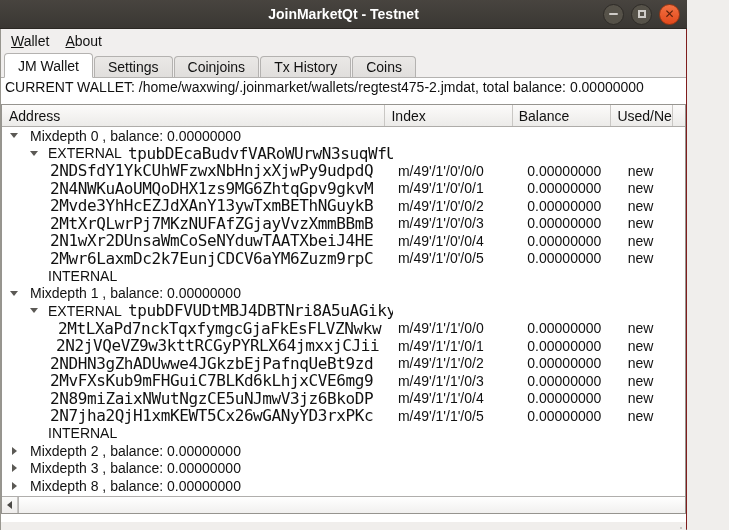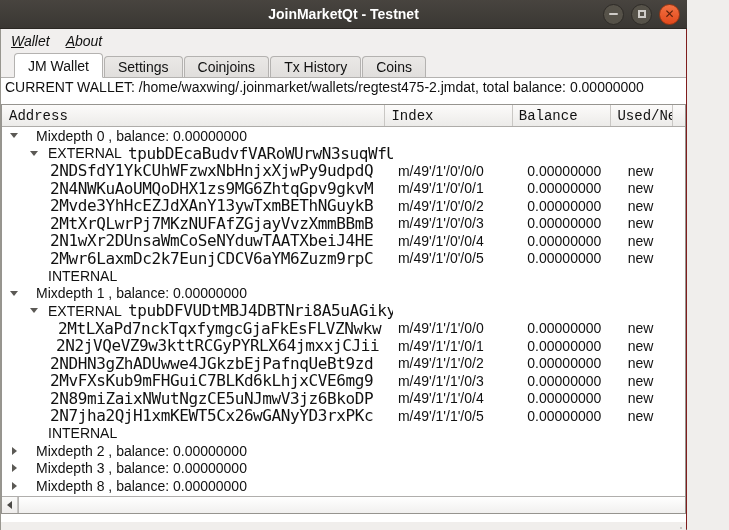--- a/index.html
+++ b/index.html
@@ -21,59 +21,59 @@
   .winbtns { position:absolute; right:7px; top:0; bottom:0; display:flex; gap:7px; align-items:center; }
   .winbtn { width:21px; height:21px; border-radius:50%; display:flex; align-items:center; justify-content:center; }
   .btn-plain { background:#565249; border:1px solid #2e2b27; }
   .glyph-min { width:9px; height:2px; background:#cfccc8; border-radius:1px; }
   .glyph-max { width:8px; height:8px; border:2px solid #cfccc8; }
   .btn-close { background:linear-gradient(#f27142,#e2491c); border:1px solid #9c3613; }
   .glyph-close { color:#59200b; font-size:12px; font-weight:bold; line-height:1; }
 
   
   .menubar { height:23px; flex:0 0 23px; background:#f1efee; display:flex; align-items:center; padding-left:2px; }
-  .menu-item { padding:2px 8px; cursor:default;font-style:italic; }
+  .menu-item { padding:2px 8px; cursor:default; }
   .menu-item .accel { text-decoration:underline; }
 
   
   .tabbar { height:26px; flex:0 0 26px; background:#f1efee; display:flex; align-items:flex-end;
-    padding-left:13px; border-bottom:1px solid #b4b2b0;text-align:right; }
+    padding-left:3px; border-bottom:1px solid #b4b2b0;text-align:right; }
   .tab { padding:0 13px; display:flex; align-items:center; justify-content:center;
     border:1px solid #b4b2b0; border-bottom:none;
     border-top-left-radius:4px; border-top-right-radius:4px;
     height:21px; background:linear-gradient(#eae8e6,#e0deDC); margin-right:1px; white-space:nowrap; }
   .tab.active { height:25px; background:#ffffff; margin-bottom:-1px; border-bottom:1px solid #fff; z-index:2; }
 
   
   .pane { flex:1; background:#fff; display:flex; flex-direction:column;gap:8px; }
   .banner { height:18px; flex:0 0 18px; padding:1px 4px 0 4px; white-space:nowrap; overflow:hidden; background:#fff; }
 
   
   .tree { flex:0 0 410px; height:410px; border:1px solid #96948f; background:#fff; position:relative; overflow:hidden; }
-  .thead { height:22px; display:flex; background:linear-gradient(#fcfbfa,#ecebe9); border-bottom:1px solid #aeaca9;font-family:Liberation Mono, monospace; }
+  .thead { height:22px; display:flex; background:linear-gradient(#fcfbfa,#ecebe9); border-bottom:1px solid #aeaca9; }
   .hcell { display:flex; align-items:center; padding:0 6px; border-right:1px solid #c9c7c4; overflow:hidden; white-space:nowrap; }
   .hc-address { width:402px; padding-left:7px; }
   .hc-index { width:133px; }
   .hc-balance { width:103px; }
   .hc-used { width:64px; }
   .hc-fill { flex:1; border-right:none; }
 
   .viewport { height:369px; position:relative; overflow:hidden; background:#fff; }
   .vline { position:absolute; left:701px; top:0; bottom:0; width:1px; background:#e6e4e2; }
 
   .row { height:17.5px; display:flex; align-items:center; white-space:nowrap; }
   .c-addr { width:402px; display:flex; align-items:center; overflow:hidden; }
   .c-idx { width:133px; padding-left:5px; overflow:hidden; }
   .c-bal { width:103px; padding-left:5px; overflow:hidden; }
   .c-st  { width:64px; padding-left:5px; overflow:hidden; }
   .spacer { flex:0 0 auto; }
   .twisty-box { width:10px; flex:0 0 10px; display:flex; align-items:center; justify-content:center; }
   .tw-down { width:0; height:0; border-left:4px solid transparent; border-right:4px solid transparent; border-top:5px solid #5b5955; }
   .tw-right { width:0; height:0; border-top:4px solid transparent; border-bottom:4px solid transparent; border-left:5px solid #5b5955; }
-  .lbl { margin-left:17px; }
+  .lbl { margin-left:11px; }
   .mono { font-family:"DejaVu Sans Mono","Liberation Mono",monospace; font-size:16px; line-height:17px; letter-spacing:-0.4px; }
   .xpub { margin-left:6px; }
 
   
   .hscroll { position:absolute; left:0; right:0; bottom:0; height:17px; border-top:1px solid #b0aeac;
     background:#ebe9e7; display:flex; }
   .sbtn { width:16px; flex:0 0 16px; display:flex; align-items:center; justify-content:center;
     background:linear-gradient(#fafaf9,#efedec); }
   .sbtn-left { border-right:1px solid #c6c4c2; }
   .sbtn-right { border-left:1px solid #c6c4c2; }

